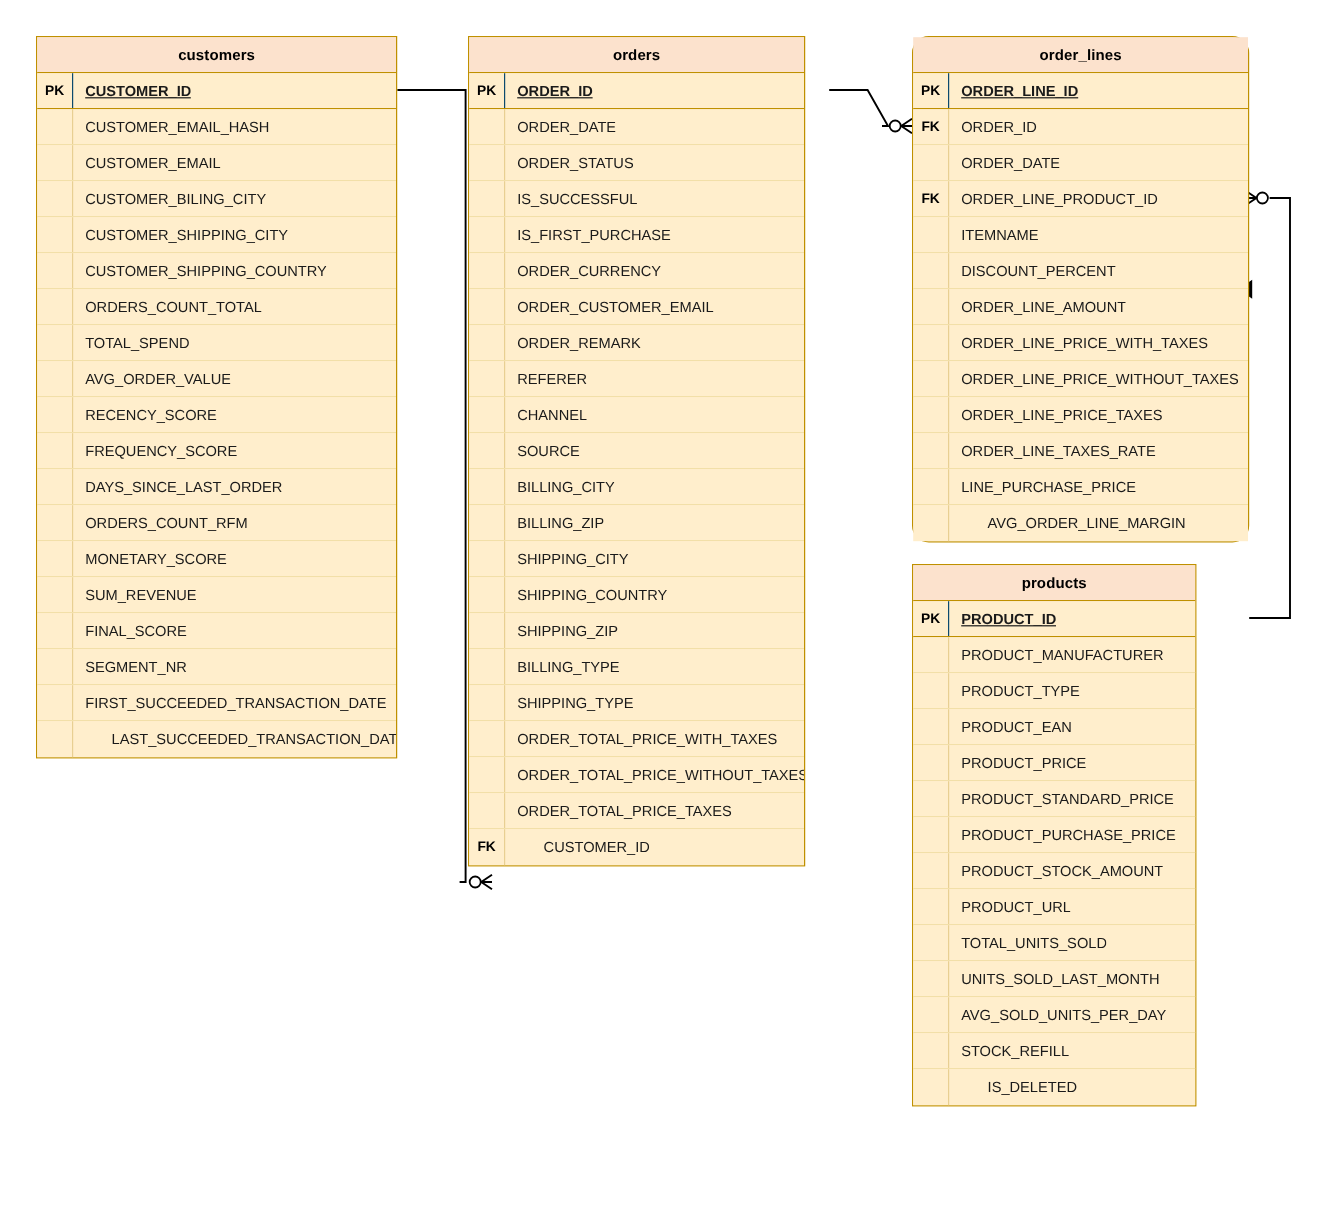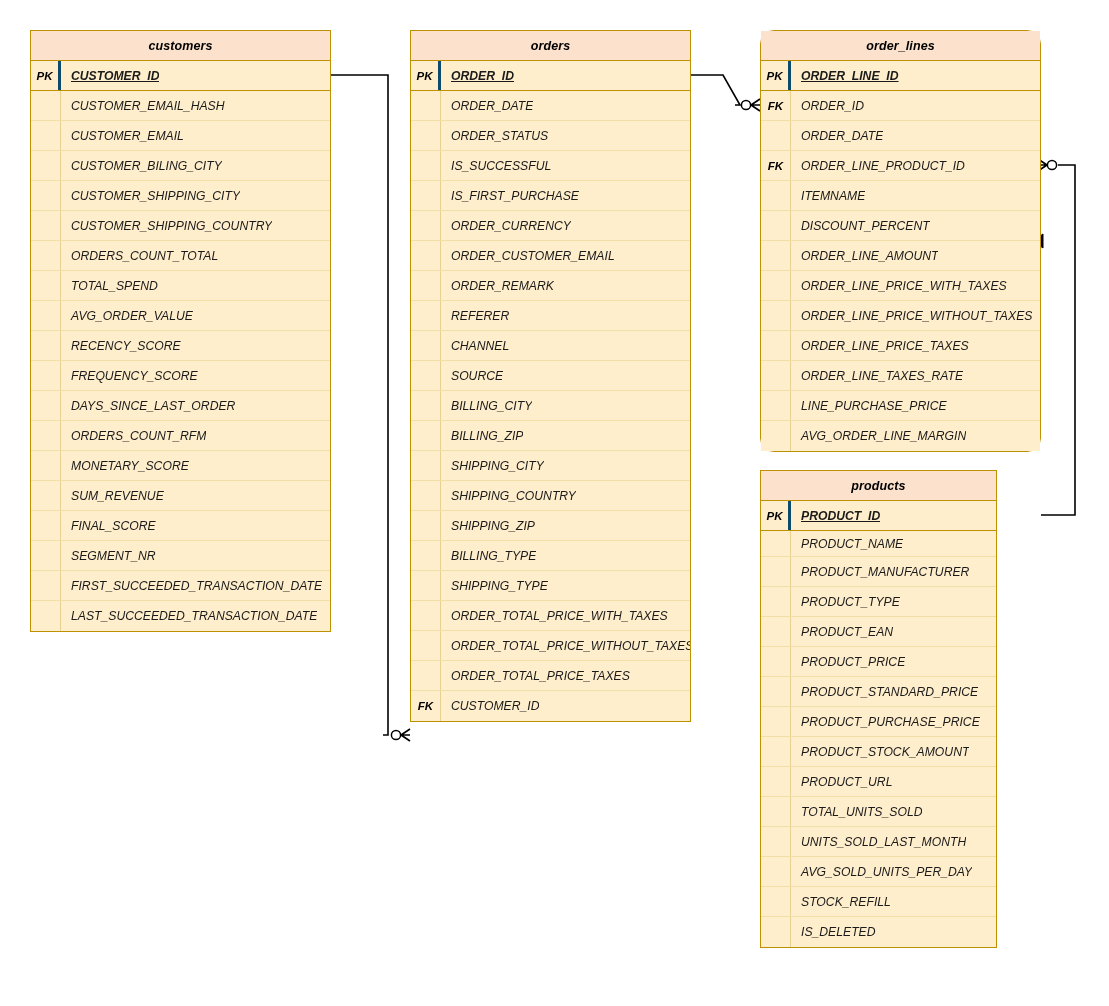--- a/index.html
+++ b/index.html
@@ -10,21 +10,20 @@
   body {
     width: 1109px; height: 1006px;
     font-family: "Liberation Sans", sans-serif;
     position: relative;
     overflow: hidden;
   }
   #canvas {
     position: relative;
     width: 1109px;
     height: 1006px;
-    font-style: italic;
   }
   #edges {
     position: absolute;
     left: 0; top: 0;
     width: 1109px; height: 1006px;
     pointer-events: none;
     z-index: 5;
   }
   .entity {
     position: absolute;
@@ -46,33 +45,33 @@
   .attr-row {
     display: flex;
     align-items: center;
     height: 30px;
     border-bottom: 1px solid #f2dfa8;
     background: #ffeecc;
   }
   .attr-row.pk-row {
     border-bottom: 1.5px solid #bf9000;
   }
-  .attr-row:last-child { border-bottom: none; }
+  .attr-row:last-child { border-bottom: none; gap: 22px; }
   .key-cell {
     width: 30px;
     min-width: 30px;
     text-align: center;
     font-size: 11.5px;
     font-weight: bold;
     color: #000000;
     align-self: stretch;
     line-height: 30px;
     border-right: 1px solid #e8cf92;
   }
-  .attr-row.pk-row .key-cell { border-right: 3px solid #0c4a6e; }
+  .attr-row.pk-row .key-cell { border-right: 1px solid #0c4a6e; }
   .name-cell {
     padding-left: 10px;
     font-size: 12.2px;
     color: #1a1a1a;
     white-space: nowrap;
     overflow: hidden;
   }
   .name-cell.pk {
     font-weight: bold;
     text-decoration: underline;
@@ -186,21 +185,21 @@
         </div>
         <div class="attr-row">
           <div class="key-cell"></div>
           <div class="name-cell">FIRST_SUCCEEDED_TRANSACTION_DATE</div>
         </div>
         <div class="attr-row">
           <div class="key-cell"></div>
           <div class="name-cell">LAST_SUCCEEDED_TRANSACTION_DATE</div>
         </div>
       </div>
-      <div class="entity" style="left: 410px; top: 30px; width: 281px;">
+      <div class="entity" style="left: 390px; top: 30px; width: 281px;">
         <div class="entity-title">orders</div>
         <div class="attr-row pk-row">
           <div class="key-cell">PK</div>
           <div class="name-cell pk">ORDER_ID</div>
         </div>
         <div class="attr-row">
           <div class="key-cell"></div>
           <div class="name-cell">ORDER_DATE</div>
         </div>
         <div class="attr-row">
@@ -338,24 +337,20 @@
           <div class="key-cell"></div>
           <div class="name-cell">AVG_ORDER_LINE_MARGIN</div>
         </div>
       </div>
       <div class="entity" style="left: 760px; top: 470px; width: 237px;">
         <div class="entity-title">products</div>
         <div class="attr-row pk-row">
           <div class="key-cell">PK</div>
           <div class="name-cell pk">PRODUCT_ID</div>
         </div>
-        <div class="attr-row compact">
-          <div class="key-cell"></div>
-          <div class="name-cell">PRODUCT_NAME</div>
-        </div>
         <div class="attr-row">
           <div class="key-cell"></div>
           <div class="name-cell">PRODUCT_MANUFACTURER</div>
         </div>
         <div class="attr-row">
           <div class="key-cell"></div>
           <div class="name-cell">PRODUCT_TYPE</div>
         </div>
         <div class="attr-row">
           <div class="key-cell"></div>

